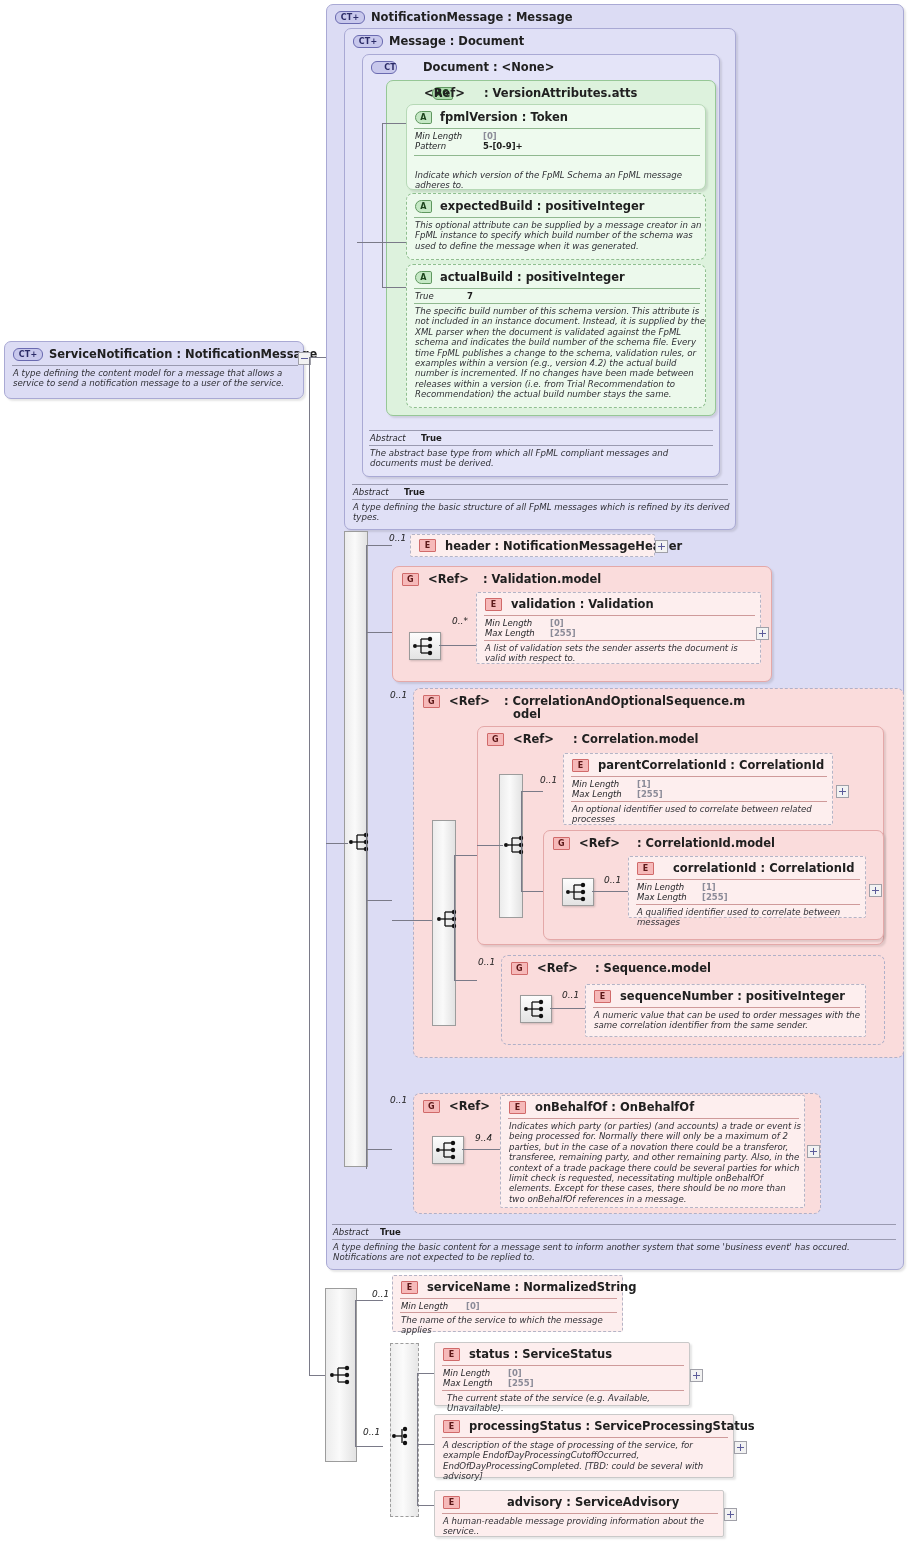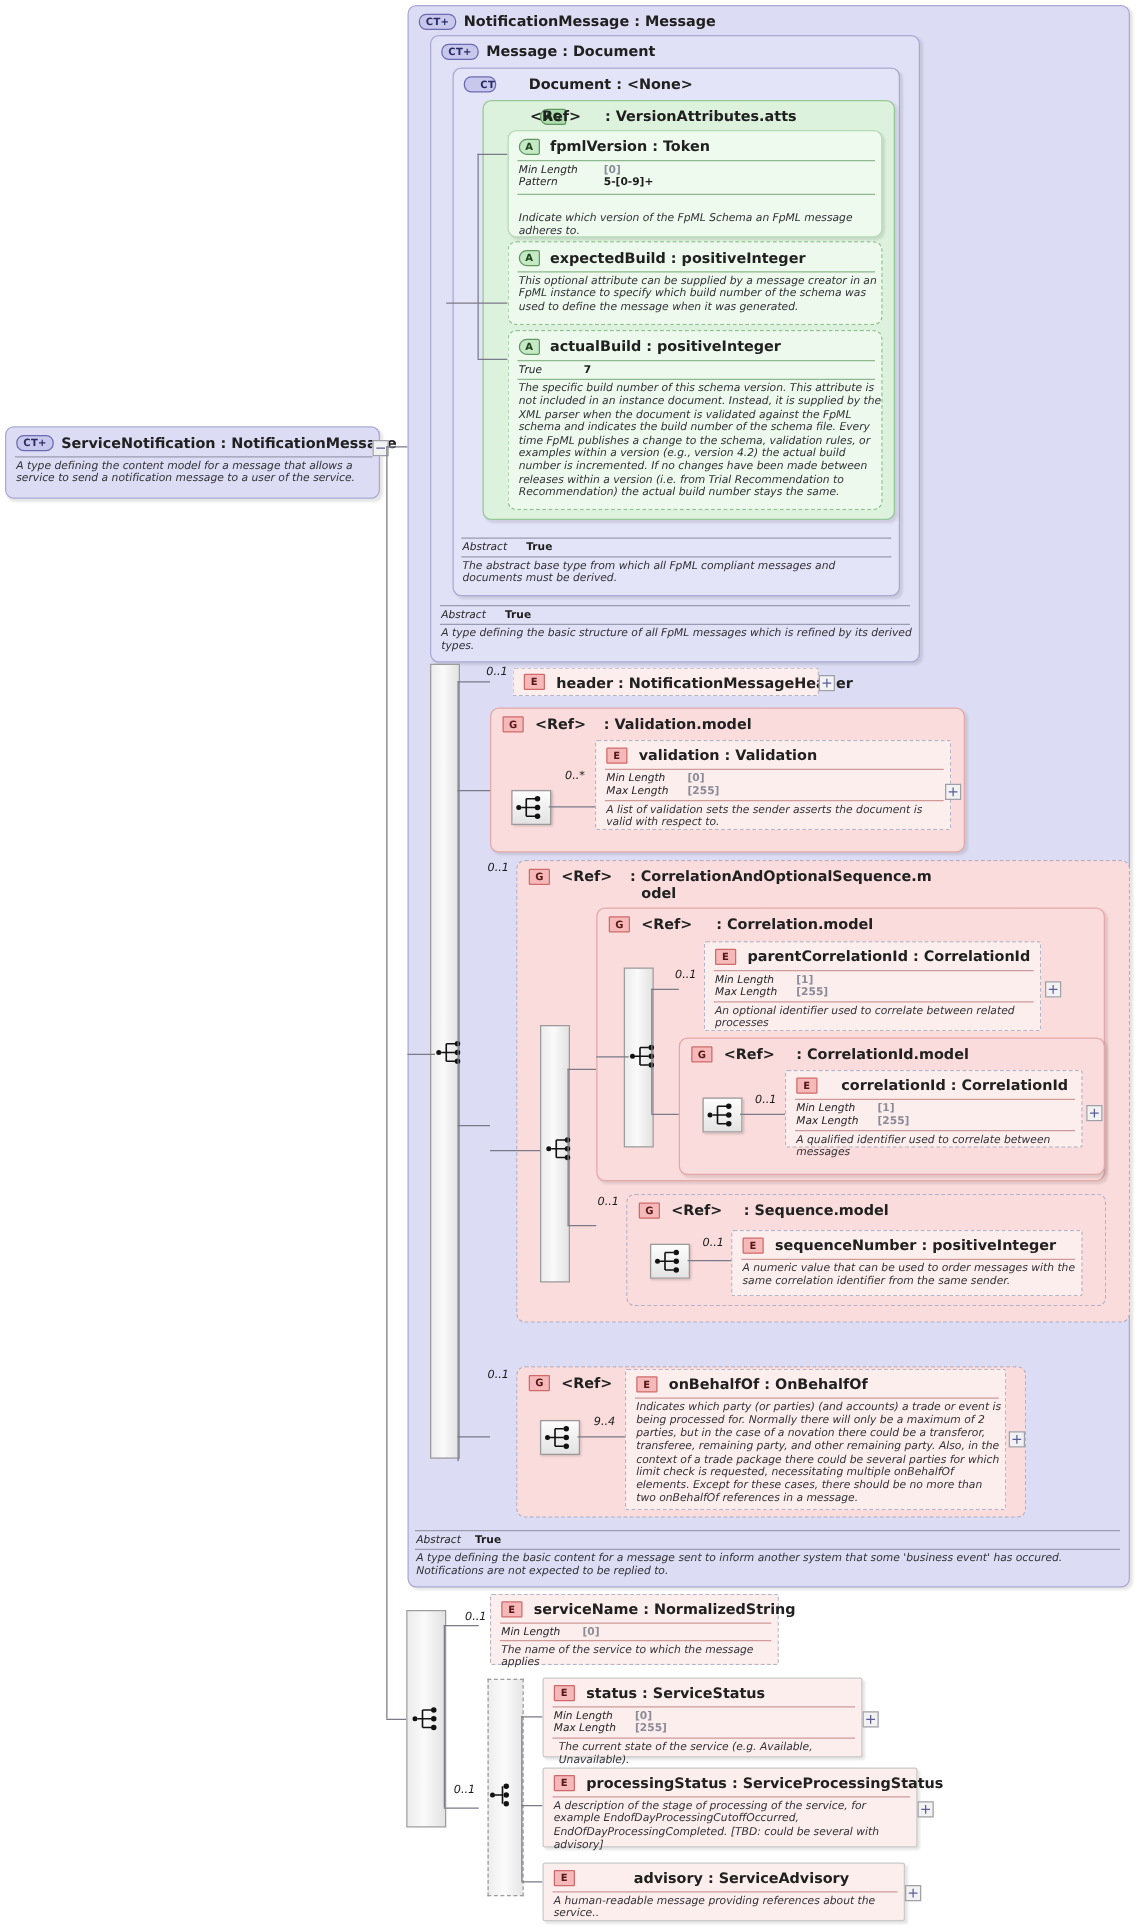--- a/index.html
+++ b/index.html
@@ -504,17 +504,17 @@
     <div class="doc" style="left:8px;top:25px;width:288px;">A description of the stage of processing of the service, for example EndofDayProcessingCutoffOccurred, EndOfDayProcessingCompleted. [TBD: could be several with advisory]</div>
   </div>
   <div class="exp plus" style="left:734px;top:1441px;"></div>
 
   <div class="box sq elem solidgrey" style="left:434px;top:1490px;width:290px;height:47px;">
     <div class="tag tag-e" style="left:8px;top:5px;">
         <span>E</span>
       </div>
     <div class="ttl g" style="left:34px;top:4px;margin-left:38px;">advisory : ServiceAdvisory</div>
     <div class="hr pk" style="left:7px;top:22px;width:276px;"></div>
-    <div class="doc" style="left:8px;top:25px;width:278px;">A human-readable message providing references about the service..</div>
+    <div class="doc" style="left:8px;top:25px;width:278px;">A human-readable message providing information about the service..</div>
   </div>
   <div class="exp plus" style="left:724px;top:1508px;"></div>
 
 </div>
 
 </body></html>

